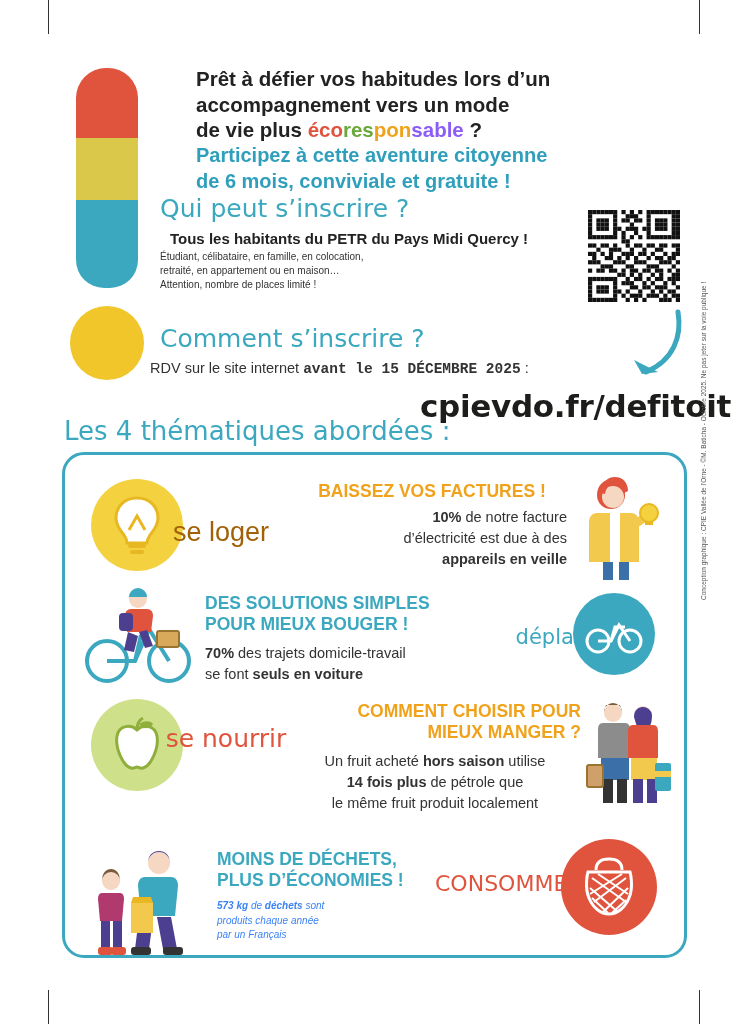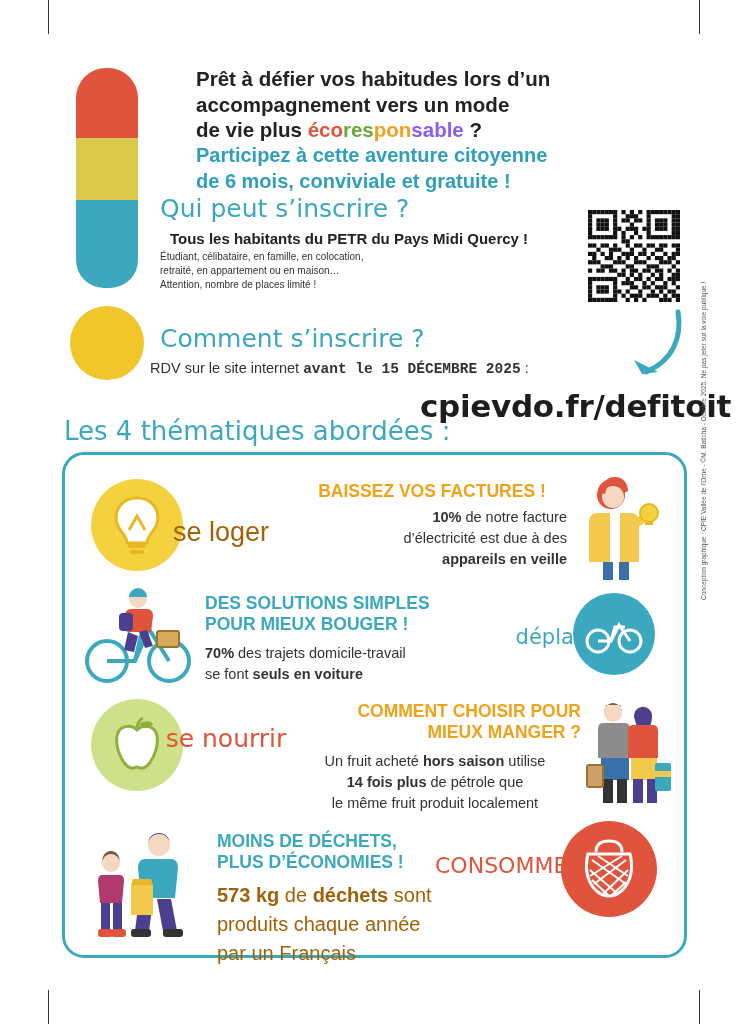--- a/index.html
+++ b/index.html
@@ -160,29 +160,29 @@
     position:absolute; left:224px; top:12px; width:292px; text-align:right;
     font-weight:bold; font-size:17.5px; color:#f0a21b; line-height:1.2;
   }
   .r3-text {
     position:absolute; left:224px; top:62px; width:292px; text-align:center;
     font-size:14.5px; line-height:1.45; color:#333;
   }
   .couple { position:absolute; left:520px; top:10px; width:86px; height:108px; }
 
   
-  .r4 { top:356px; height:140px; }
+  .r4 { top:374px; height:140px; }
   .family { position:absolute; left:24px; top:18px; width:130px; height:110px; }
   .r4-title {
     position:absolute; left:152px; top:20px; width:290px;
     font-weight:bold; font-size:17.5px; color:#3ba8bf; line-height:1.2;
   }
   .r4-text {
     position:absolute; left:152px; top:70px; width:290px;
-    font-size:20px; line-height:1.45; color:#a16207;
+    font-size:10px; line-height:1.45; color:#3b82f6;font-style:italic;
   }
   .circle-orange {
     position:absolute; left:496px; top:10px; width:96px; height:96px;
     border-radius:50%; background:#e0543e;
     display:flex; align-items:center; justify-content:center;
   }
   .bag-svg { width:62px; height:62px; }
   .consommer {
     position:absolute; left:370px; top:42px; width:120px; text-align:right;
     font-size:22px; color:#e0543e; font-family:"DejaVu Sans", sans-serif;

